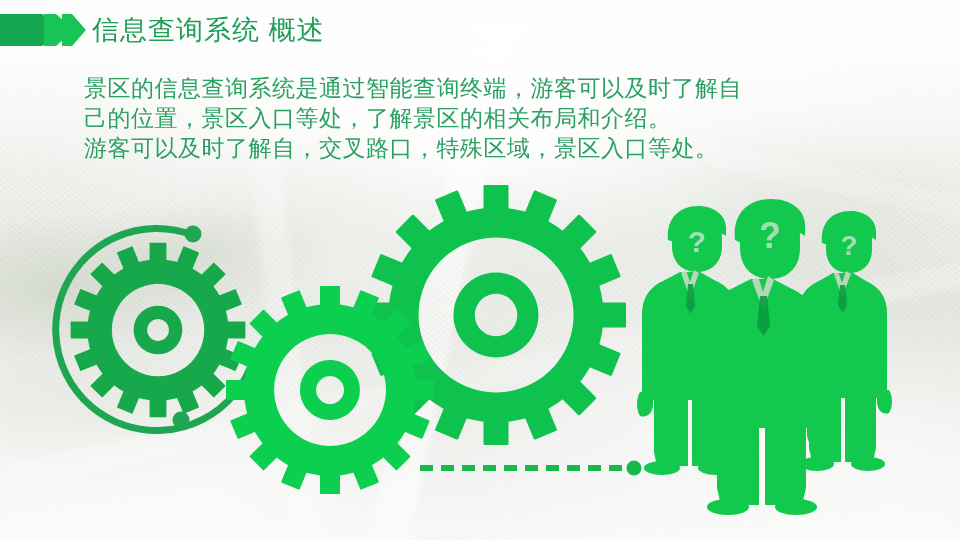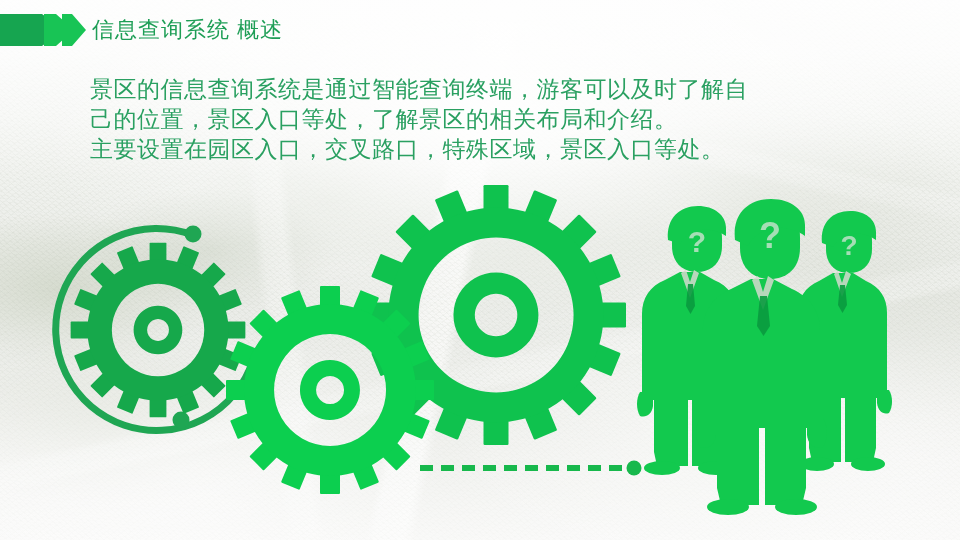--- a/index.html
+++ b/index.html
@@ -101,35 +101,36 @@
     align-items: center;
     z-index: 20;
   }
   .header-arrow {
     display: block;
     width: 86px;
     height: 44px;
   }
   .header-title {
     margin-left: 6px;
-    font-size: 22px;
+    font-size: 27px;
     line-height: 1;
     letter-spacing: 1px;
     color: #1e9e56;
     white-space: nowrap;
     text-shadow: 0 0 3px rgba(255,255,255,0.85);
   }
 
   
   .body-copy {
     position: absolute;
-    left: 90px;
+    left: 84px;
     top: 74px;
     width: 800px;
     z-index: 20;
+    font-family: Liberation Serif, serif;
   }
   .body-line {
     font-size: 23px;
     line-height: 30px;
     color: #2aa061;
     letter-spacing: 0.5px;
     white-space: nowrap;
     text-shadow: 0 0 3px rgba(255,255,255,0.8);
   }
 
@@ -387,16 +388,16 @@
       <polygon points="0,6 42,6 64,22 42,38 0,38" fill="#16a550"></polygon>
       <polygon points="44,6 56,6 74,22 56,38 44,38" fill="#18c455"></polygon>
       <polygon points="62,6 72,6 86,22 72,38 62,38" fill="#18c455"></polygon>
     </svg>
     <div class="header-title">信息查询系统 概述</div>
   </div>
 
   <div class="body-copy">
     <div class="body-line">景区的信息查询系统是通过智能查询终端，游客可以及时了解自</div>
     <div class="body-line">己的位置，景区入口等处，了解景区的相关布局和介绍。</div>
-    <div class="body-line">主要设置在园区入口，交叉路口，特殊区域，景区入口等处。</div>
+    <div class="body-line">游客可以及时了解自，交叉路口，特殊区域，景区入口等处。</div>
   </div>
 
 </div>
 
 </body></html>

